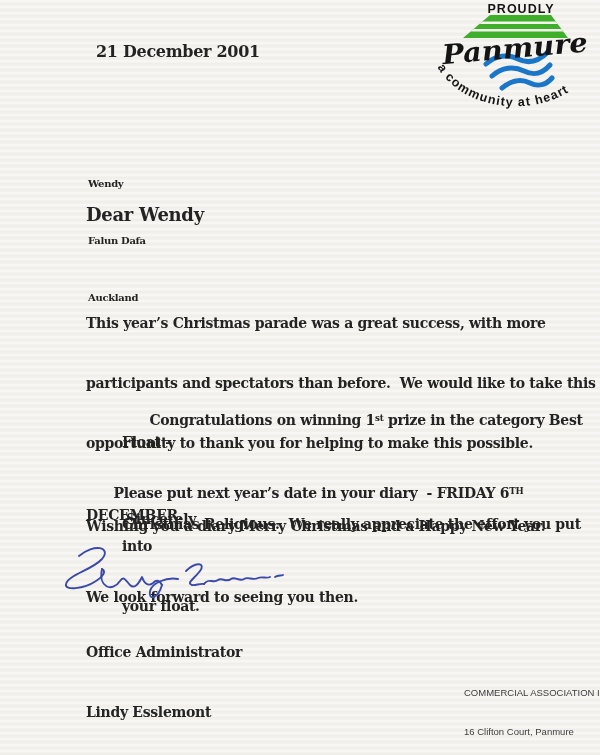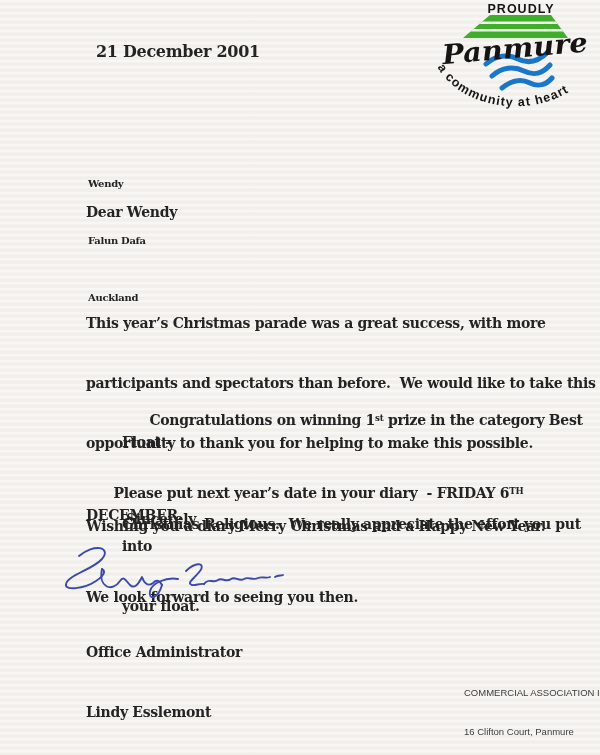--- a/index.html
+++ b/index.html
@@ -19,21 +19,21 @@
   .hand{
     font-family:"DejaVu Serif", serif;
     font-weight:bold;
     color:#232323;
     letter-spacing:-0.3px;
     white-space:pre-wrap;
   }
   .line{line-height:22px;font-size:14px;}
   .date{left:96px;top:42px;font-size:16px;}
   .recipient{left:88px;top:136px;font-size:10px;line-height:19px;}
-  .salutation{left:86px;top:204px;font-size:14px;}
+  .salutation{left:86px;top:204px;font-size:18px;}
   .subject{left:86px;top:238px;font-size:14px;letter-spacing:0.3px;}
   .para1{left:86px;top:274px;}
   .para2{left:86px;top:347px;margin-left:36px;}
   .para3{left:86px;top:420px;}
   .para4{left:86px;top:477px;}
   .closing{left:86px;top:511px;font-size:14px;margin-left:40px;}
   .sup{font-size:0.62em;vertical-align:0.5em;}
   .signature-wrap{left:54px;top:541px;width:235px;height:58px;}
   .signer{left:86px;top:602px;font-size:14px;line-height:20px;}
   .footer{

